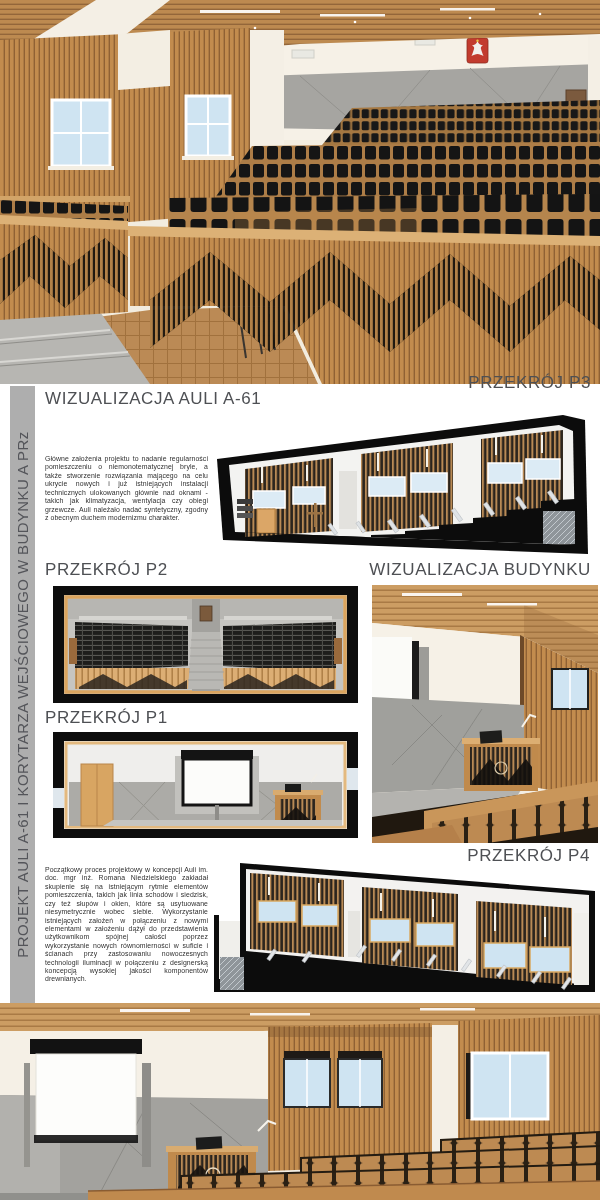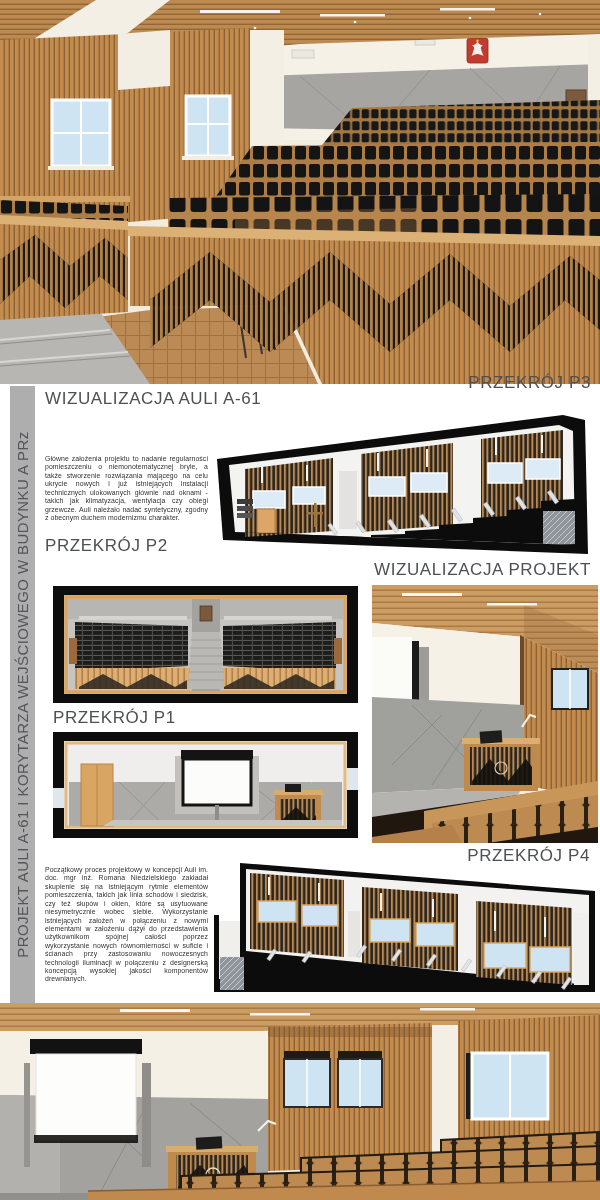--- a/index.html
+++ b/index.html
@@ -154,23 +154,23 @@
         <path d="M150,300 L210,252 L270,302 L330,252 L390,304 L450,254 L510,306 L570,256 L600,280 L600,330 L565,300 L510,352 L450,300 L390,352 L330,300 L270,352 L210,300 L150,348 Z" fill="url(#pSlatBars)" opacity="0.9"></path>
         <polygon points="128,226 600,236 600,246 128,236" fill="#dcb176"></polygon>
       </g>
     </svg>
   </div>
 
   <div id="vtitle">PROJEKT AULI A-61 I KORYTARZA WEJŚCIOWEGO W BUDYNKU A PRz</div>
 
   <div class="h" style="left:45px;top:389px">WIZUALIZACJA AULI A-61</div>
   <div class="h" style="right:9px;top:373px">PRZEKRÓJ P3</div>
-  <div class="h" style="left:45px;top:536px">PRZEKRÓJ P2</div>
-  <div class="h" style="right:9px;top:560px">WIZUALIZACJA PROJEKT</div>
-  <div class="h" style="left:53px;top:708px">PRZEKRÓJ P1</div>
+  <div class="h" style="left:45px;top:560px">PRZEKRÓJ P2</div>
+  <div class="h" style="right:9px;top:560px">WIZUALIZACJA BUDYNKU</div>
+  <div class="h" style="left:45px;top:708px">PRZEKRÓJ P1</div>
   <div class="h" style="right:10px;top:846px">PRZEKRÓJ P4</div>
 
   <div class="para" style="left:45px;top:455px">Główne założenia projektu to nadanie regularności pomieszczeniu o niemonotematycznej bryle, a także stworzenie rozwiązania mającego na celu ukrycie nowych i już istniejących instalacji technicznych ulokowanych głównie nad oknami - takich jak klimatyzacja, wentylacja czy obiegi grzewcze. Auli należało nadać syntetyczny, zgodny z obecnym duchem modernizmu charakter.</div>
   <div class="para" style="left:45px;top:866px">Początkowy proces projektowy w koncepcji Auli im. doc. mgr inż. Romana Niedzielskiego zakładał skupienie się na istniejącym rytmie elementów pomieszczenia, takich jak linia schodów i siedzisk, czy też słupów i okien, które są usytuowane niesymetrycznie wobec siebie. Wykorzystanie istniejących założeń w połączeniu z nowymi elementami w założeniu dążył do przedstawienia użytkownikom spójnej całości poprzez wykorzystanie nowych równomierności w suficie i ścianach przy zastosowaniu nowoczesnych technologii iluminacji w połączeniu z designerską koncepcją wysokiej jakości komponentów drewnianych.</div>
 
   <div class="fig" style="left:211px;top:411px">
     <svg width="382" height="147" viewBox="0 0 382 147">
       <path d="M6,48 L352,4 L374,9 L377,143 L12,129 Z" fill="#0c0c0c"></path>
       <path d="M18,54 L348,14 L362,20 L364,134 L24,121 Z" fill="#f3f3f1"></path>
       <rect x="128" y="60" width="18" height="58" fill="#e3e2de"></rect>

